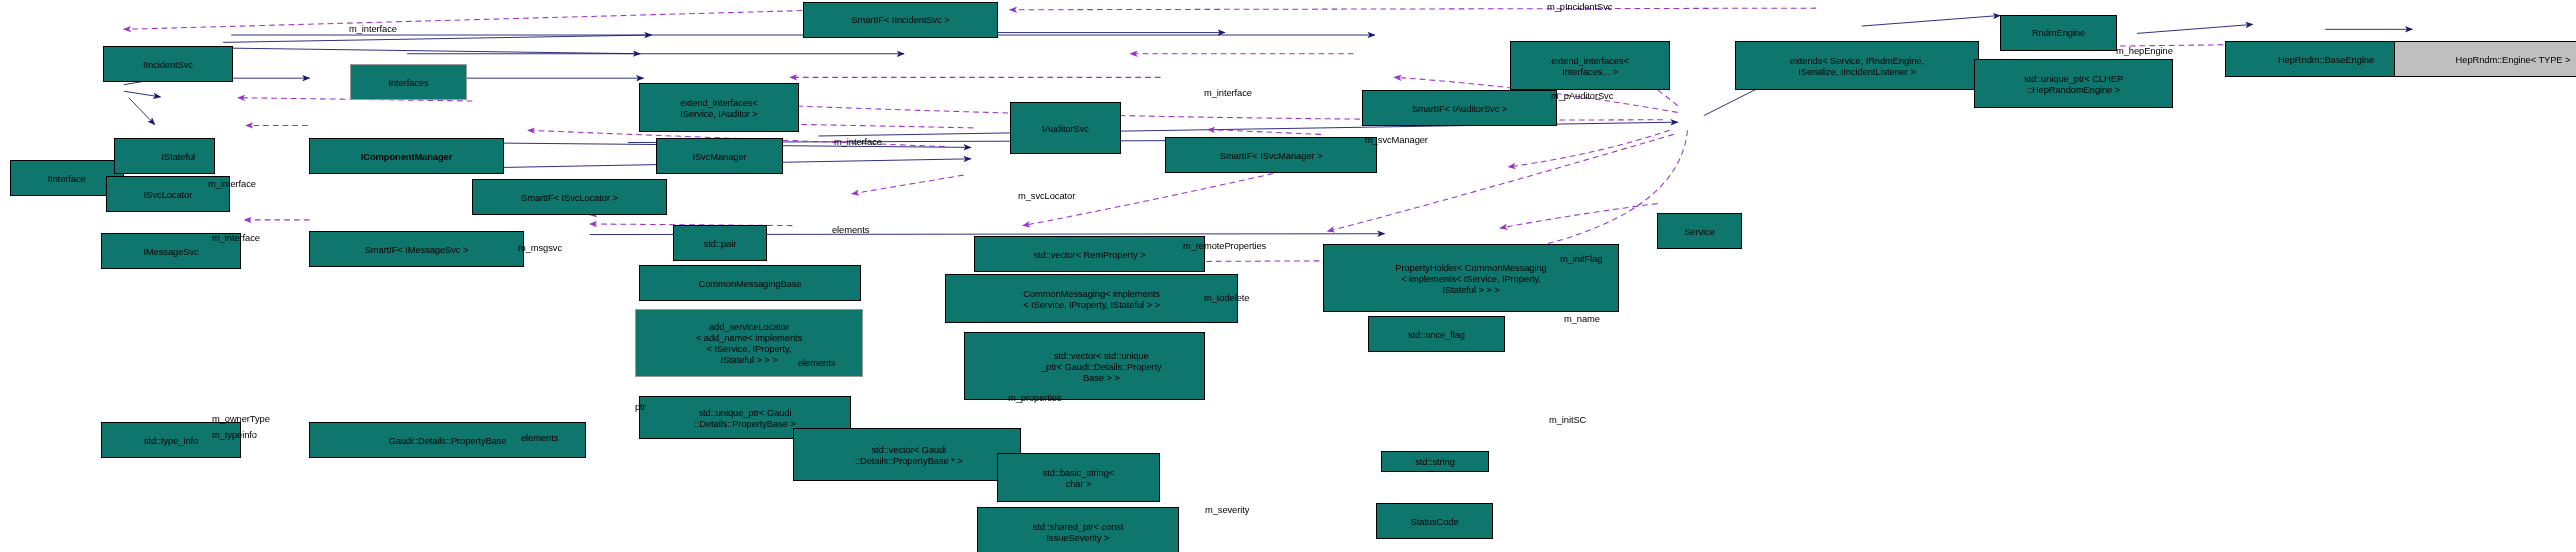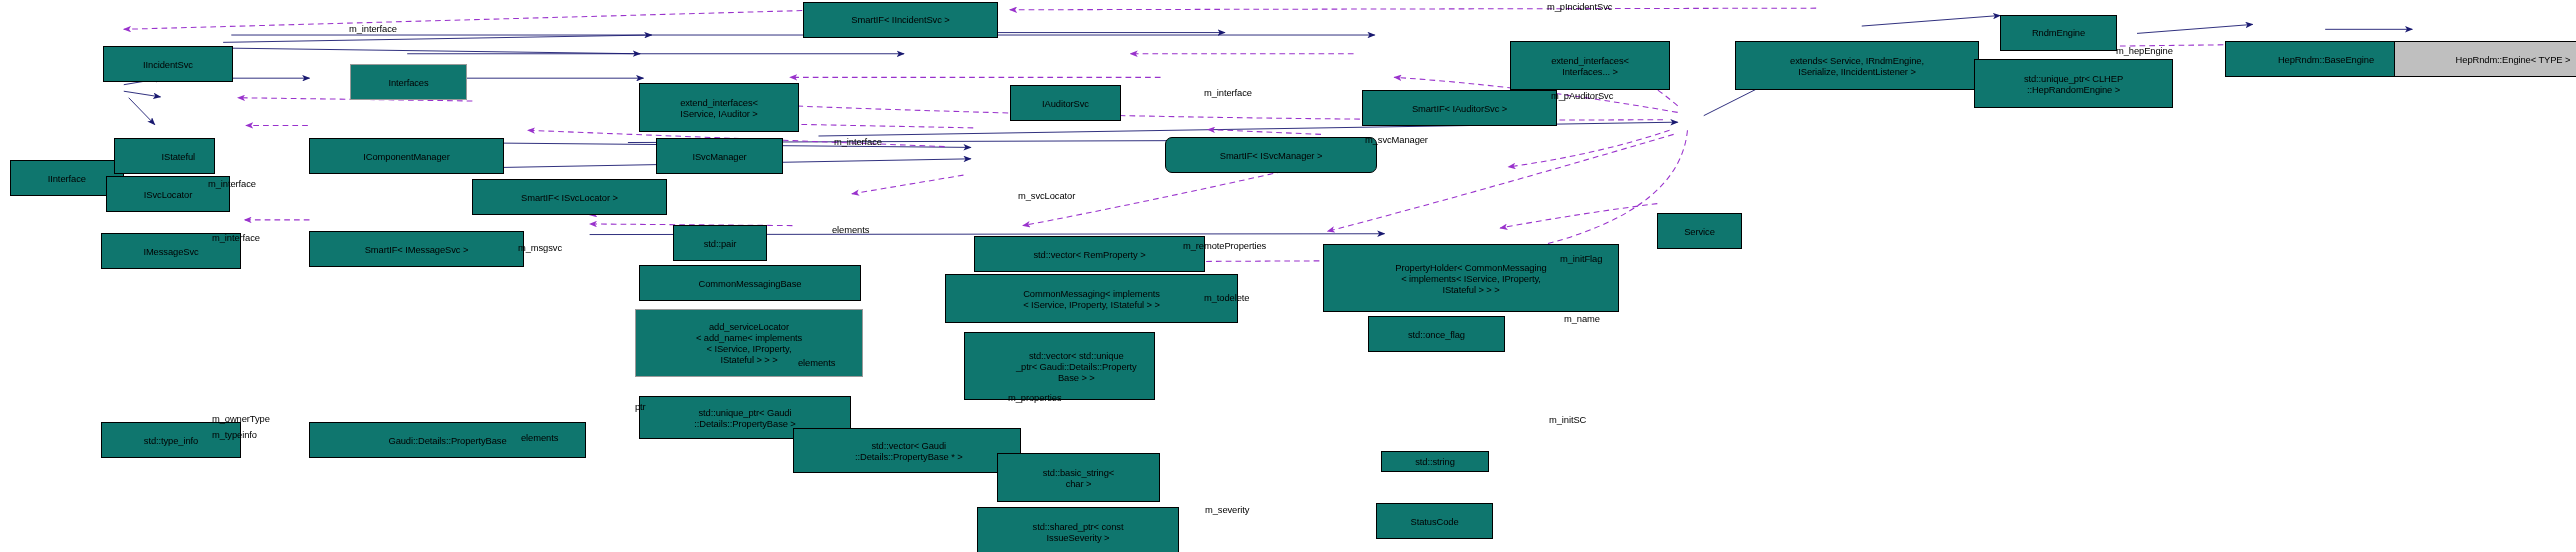--- a/index.html
+++ b/index.html
@@ -157,48 +157,48 @@
   </svg>
 
   <div id="nodes-layer">
       <div class="node" style="left: 9.8px; top: 160px; width: 114px; height: 36px;">IInterface</div>
       <div class="node" style="left: 103px; top: 46px; width: 130px; height: 36px;">IIncidentSvc</div>
       <div class="node" style="left: 114px; top: 138px; width: 101px; height: 36px; padding-left: 30px;">IStateful</div>
       <div class="node" style="left: 106px; top: 176px; width: 124px; height: 36px;">ISvcLocator</div>
       <div class="node" style="left: 101px; top: 233px; width: 140px; height: 36px;">IMessageSvc</div>
       <div class="node" style="left: 101px; top: 422px; width: 140px; height: 36px;">std::type_info</div>
       <div class="node gray-border" style="left: 350px; top: 64px; width: 117px; height: 36px;">Interfaces</div>
-      <div class="node" style="left: 309px; top: 138px; width: 195px; height: 36px;">IComponentManager</div>
+      <div class="node" style="left: 309px; top: 138px; width: 195px; height: 36px; font-weight: bold;">IComponentManager</div>
       <div class="node" style="left: 472px; top: 179px; width: 195px; height: 36px;">SmartIF&lt; ISvcLocator &gt;</div>
       <div class="node" style="left: 309px; top: 231px; width: 215px; height: 36px;">SmartIF&lt; IMessageSvc &gt;</div>
       <div class="node" style="left: 309px; top: 422px; width: 277px; height: 36px;">Gaudi::Details::PropertyBase</div>
       <div class="node" style="left: 639px; top: 83px; width: 160px; height: 49px;">extend_interfaces&lt;
 IService, IAuditor &gt;</div>
       <div class="node" style="left: 656px; top: 138px; width: 127px; height: 36px;">ISvcManager</div>
       <div class="node" style="left: 673px; top: 225px; width: 94px; height: 36px;">std::pair</div>
       <div class="node" style="left: 639px; top: 265px; width: 222px; height: 36px;">CommonMessagingBase</div>
       <div class="node gray-border" style="left: 635px; top: 309px; width: 228px; height: 68px;">add_serviceLocator
 &lt; add_name&lt; implements
 &lt; IService, IProperty,
 IStateful &gt; &gt; &gt;</div>
       <div class="node" style="left: 639px; top: 396px; width: 212px; height: 43px;">std::unique_ptr&lt; Gaudi
 ::Details::PropertyBase &gt;</div>
-      <div class="node" style="left: 793px; top: 428px; width: 228px; height: 45px; padding-left: 6px;">std::vector&lt; Gaudi
+      <div class="node" style="left: 793px; top: 428px; width: 228px; height: 53px; padding-left: 6px;">std::vector&lt; Gaudi
 ::Details::PropertyBase * &gt;</div>
       <div class="node" style="left: 997px; top: 453px; width: 163px; height: 49px;">std::basic_string&lt;
 char &gt;</div>
       <div class="node" style="left: 977px; top: 507px; width: 202px; height: 49px;">std::shared_ptr&lt; const
 IssueSeverity &gt;</div>
       <div class="node" style="left: 803px; top: 1.6px; width: 195px; height: 36px;">SmartIF&lt; IIncidentSvc &gt;</div>
-      <div class="node" style="left: 1010px; top: 85px; width: 111px; height: 36px;">IAuditorSvc</div>
-      <div class="node" style="left: 1165px; top: 137px; width: 212px; height: 36px; border-radius: 7px;">SmartIF&lt; ISvcManager &gt;</div>
+      <div class="node" style="left: 1010px; top: 102px; width: 111px; height: 52px;">IAuditorSvc</div>
+      <div class="node" style="left: 1165px; top: 137px; width: 212px; height: 36px;">SmartIF&lt; ISvcManager &gt;</div>
       <div class="node" style="left: 974px; top: 236px; width: 231px; height: 36px;">std::vector&lt; RemProperty &gt;</div>
       <div class="node" style="left: 945px; top: 274px; width: 293px; height: 49px;">CommonMessaging&lt; implements
 &lt; IService, IProperty, IStateful &gt; &gt;</div>
-      <div class="node" style="left: 964px; top: 332px; width: 191px; height: 68px; padding-left: 36px;">std::vector&lt; std::unique
+      <div class="node" style="left: 964px; top: 332px; width: 241px; height: 68px; padding-left: 36px;">std::vector&lt; std::unique
 _ptr&lt; Gaudi::Details::Property
 Base &gt; &gt;</div>
       <div class="node" style="left: 1362px; top: 90px; width: 195px; height: 36px;">SmartIF&lt; IAuditorSvc &gt;</div>
       <div class="node" style="left: 1323px; top: 244px; width: 296px; height: 68px;">PropertyHolder&lt; CommonMessaging
 &lt; implements&lt; IService, IProperty,
 IStateful &gt; &gt; &gt;</div>
       <div class="node" style="left: 1368px; top: 316px; width: 137px; height: 36px;">std::once_flag</div>
       <div class="node" style="left: 1381px; top: 451px; width: 108px; height: 21px;">std::string</div>
       <div class="node" style="left: 1376px; top: 503px; width: 117px; height: 36px;">StatusCode</div>
       <div class="node" style="left: 1657px; top: 213px; width: 85px; height: 36px;">Service</div>

